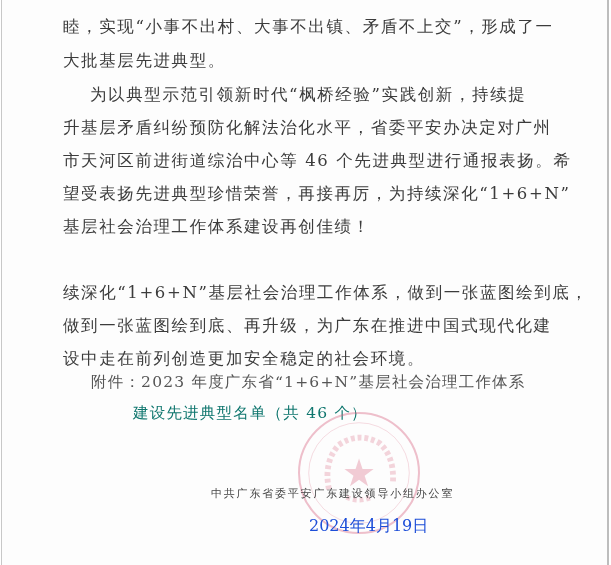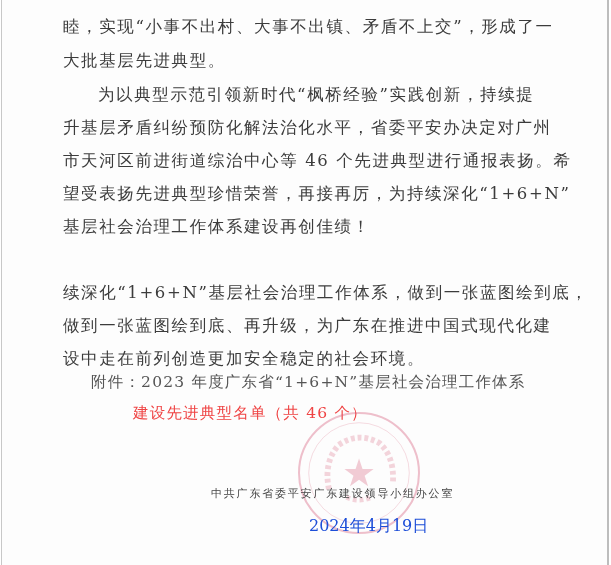--- a/index.html
+++ b/index.html
@@ -12,23 +12,23 @@
     .page {
       position: absolute; left: 1px; top: 0; width: 605px; height: 565px;
       background: #fdfdfd;
       border-left: 1px solid #c8c8c8;
       border-right: 2px solid #bdbdbd;
     }
     .line {
       position: absolute; left: 61px; white-space: nowrap;
       font-size: 16.5px; letter-spacing: 1.6px; color: #3c3c3c;
     }
-    .indent { left: 96px; }
+    .indent { left: 88px; }
     .attach { left: 89px; font-size: 15.5px; letter-spacing: 1.2px; color: #555; }
-    .attach2 { left: 131px; font-size: 15.5px; letter-spacing: 1.2px; color: #ef4444; text-align: center; }
+    .attach2 { left: 131px; font-size: 15.5px; letter-spacing: 1.2px; color: #0f766e; text-align: center; }
     .sign { left: 209px; font-size: 11px; letter-spacing: 1.8px; color: #444; }
     .date { left: 307px; font-size: 16px; letter-spacing: 0px; color: #1d4ed8; }
     .stamp {
       position: absolute; left: 296px; top: 412px; width: 122px; height: 122px;
       border-radius: 50%;
       border: 2px solid rgba(214, 90, 120, 0.38);
       box-sizing: border-box;
       pointer-events: none;
     }
     .stamp-star {

